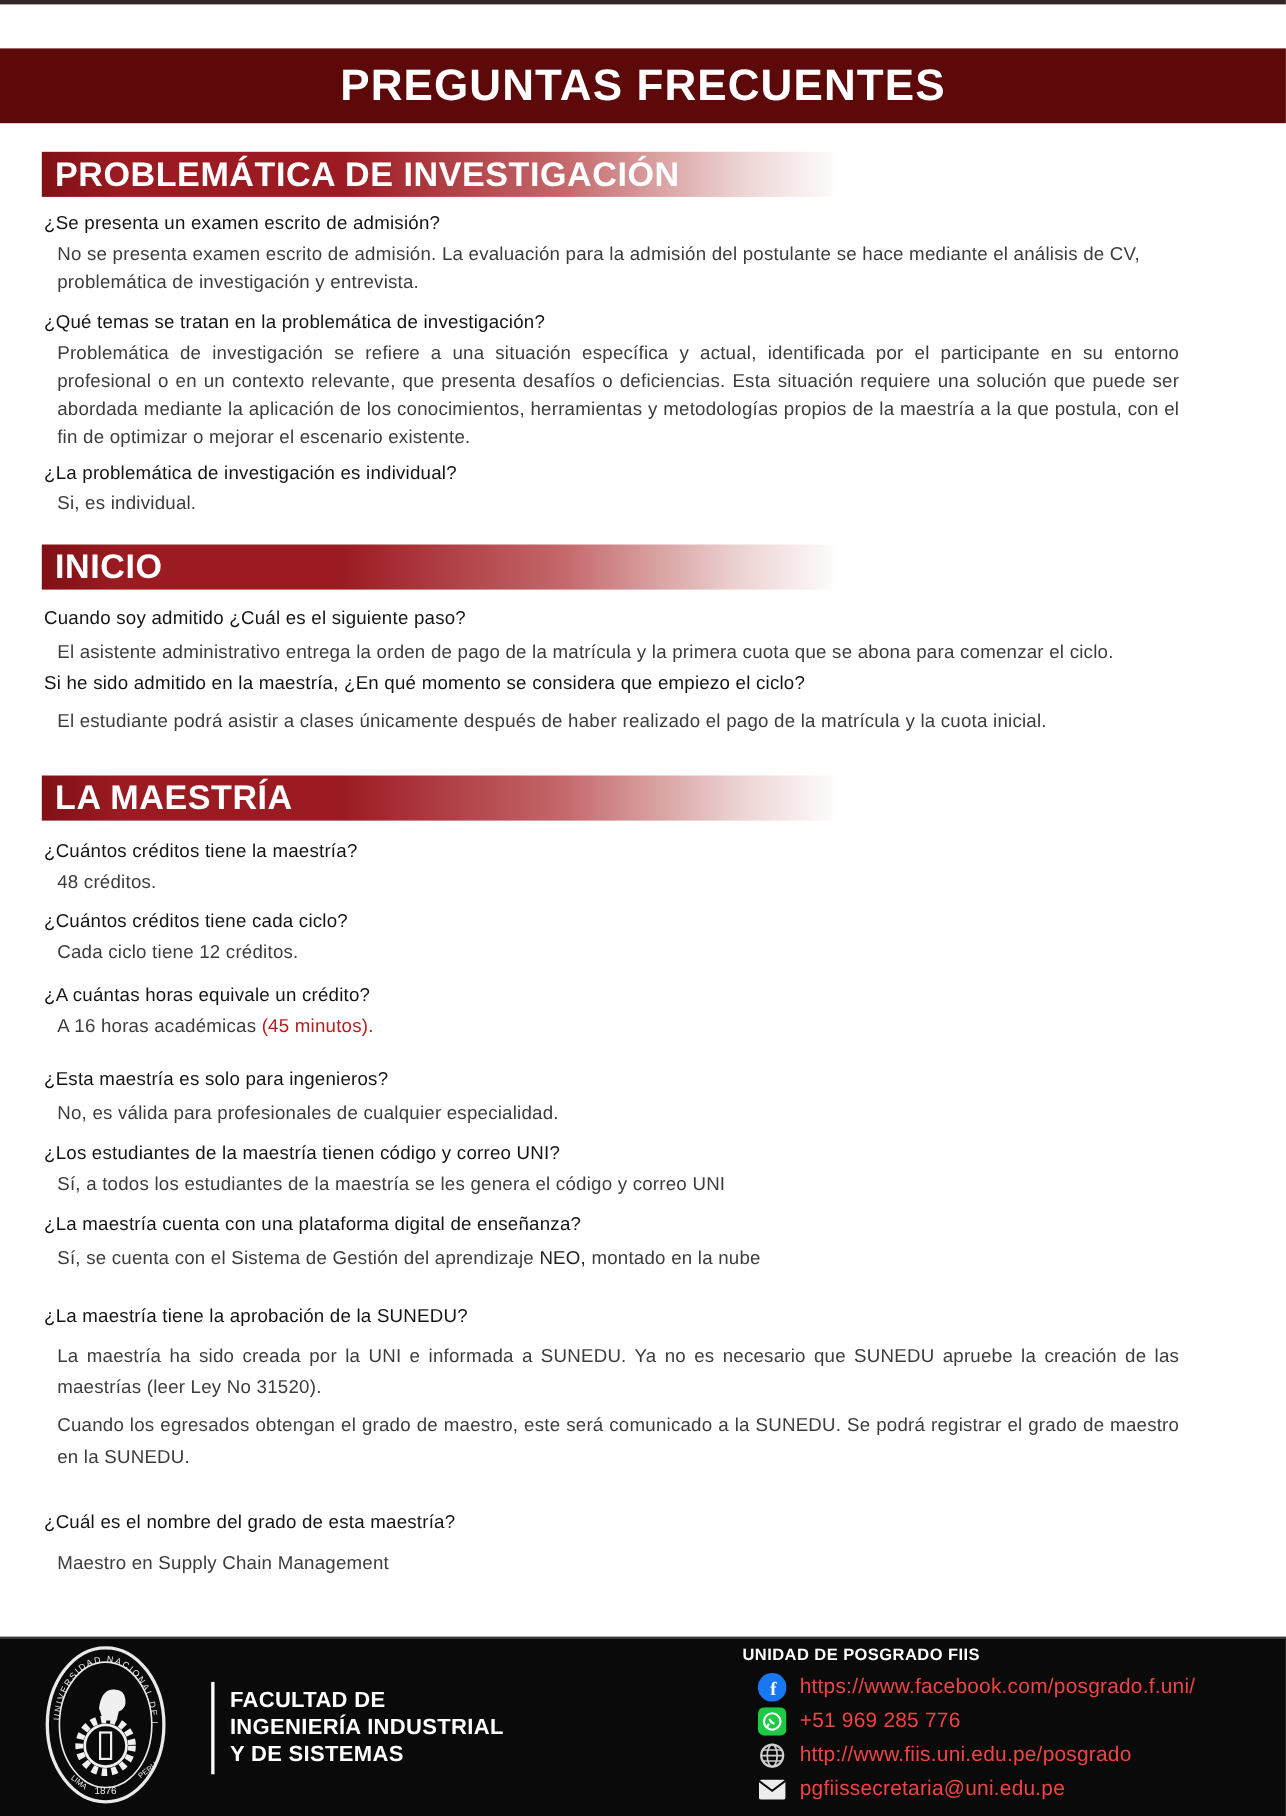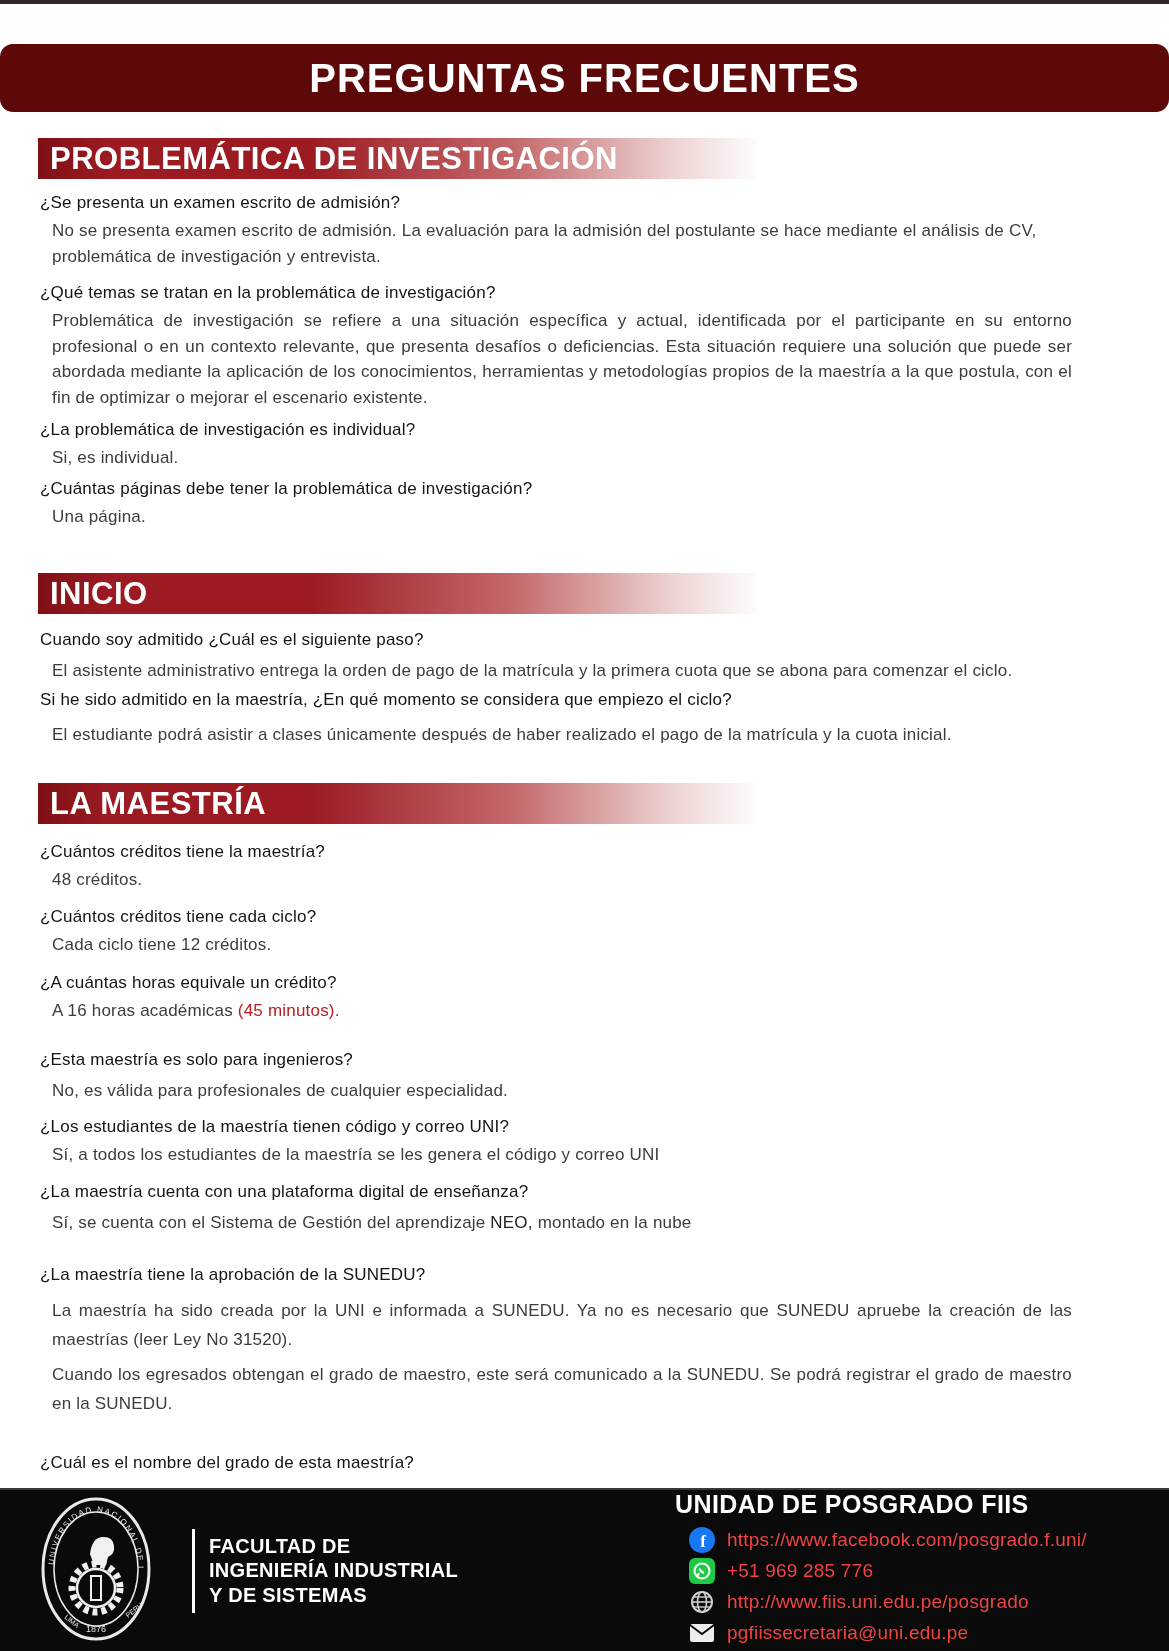--- a/index.html
+++ b/index.html
@@ -2,52 +2,52 @@
 <html lang="es"><head>
 <meta charset="utf-8">
 <style>
   html,body{margin:0;padding:0;background:#ffffff;}
   body{font-family:"Liberation Sans","DejaVu Sans",sans-serif;}
   .page{position:relative;width:1169px;height:1651px;background:#ffffff;margin:0 auto;overflow:hidden;}
 
   .top-line{position:absolute;top:0;left:0;width:100%;height:4px;background:#332626;}
 
   .main-header{position:absolute;top:44px;left:0;width:100%;height:68px;background:#5e0909;
-    display:flex;align-items:center;justify-content:center;border-radius:13px;}
+    display:flex;align-items:center;justify-content:center;}
   .main-header h1{margin:0;color:#ffffff;font-size:40px;font-weight:800;letter-spacing:1px;}
 
   .content{position:absolute;top:112px;left:38px;width:1093px;}
 
   .section-bar{width:719px;height:41px;display:flex;align-items:center;
     background:linear-gradient(90deg,#7f1016 0%,#9c1b22 10%,#9c1b22 38%,#c4686b 66%,#ecd2d1 88%,#fdfbfb 100%);}
   .section-bar h2{margin:0;padding-left:12px;color:#ffffff;font-size:31px;font-weight:800;letter-spacing:0.5px;}
 
   .qa{margin-top:14px;}
   .q{margin:0 0 5px 2px;font-size:17px;font-weight:400;color:#141414;letter-spacing:0.2px;}
   .a{margin:0 0 0 14px;font-size:17px;font-weight:400;color:#3c3c3c;line-height:1.5;max-width:1020px;letter-spacing:0.2px;}
   .a.justify{text-align:justify;}
   .a.loose{line-height:1.7;}
   .accent{color:#b91c1c;}
   .em-bold{font-weight:400;color:#222222;}
 
   .mt10{margin-top:10px;} .mt8{margin-top:8px;} .mt16{margin-top:16px;} .mt18{margin-top:18px;}
   .mt26{margin-top:26px;} .mt30{margin-top:30px;} .mt34{margin-top:34px;} .mt6{margin-top:6px;}
-  .bar-gap1{margin-top:26px;} .bar-gap2{margin-top:44px;} .bar-gap3{margin-top:36px;}
+  .bar-gap1{margin-top:26px;} .bar-gap2{margin-top:24px;} .bar-gap3{margin-top:36px;}
   .q-mb8{margin-bottom:8px;} .q-mb12{margin-bottom:12px;} .q-mb14{margin-bottom:14px;}
   .par2{margin-top:6px;}
 
   
   .footer{position:absolute;left:0;bottom:0;width:100%;height:163px;background:#0a0a0a;
     border-top:2px solid #3a3a3a;display:flex;align-items:center;box-sizing:border-box;padding:0 34px 0 40px;}
   .seal{flex:0 0 auto;margin-right:22px;}
   .uni-name{color:#ffffff;font-weight:800;font-size:21px;line-height:1.22;letter-spacing:0.3px;}
   .footer-divider{width:3px;height:84px;background:#ffffff;margin:0 14px 0 18px;}
   .faculty-name{color:#ffffff;font-weight:800;font-size:20px;line-height:1.22;letter-spacing:0.3px;}
   .contact-block{margin-left:auto;min-width:460px;}
-  .unit-title{color:#ffffff;font-weight:800;font-size:25px;letter-spacing:0.4px;margin:0 0 8px 0;}
+  .unit-title{color:#ffffff;font-weight:800;font-size:15px;letter-spacing:0.4px;margin:0 0 8px 0;}
   .contact-row{display:flex;align-items:center;margin:5px 0 5px 14px;}
   .cicon{flex:0 0 26px;width:26px;height:26px;margin-right:12px;display:flex;align-items:center;justify-content:center;}
   .contact-text{color:#ef4444;font-size:19px;letter-spacing:0.2px;}
 </style>
 </head>
 <body>
 
 <div class="page">
 
   <div class="top-line"></div>
@@ -71,24 +71,20 @@
       <div class="qa">
         <p class="q">¿Qué temas se tratan en la problemática de investigación?</p>
         <p class="a justify">Problemática de investigación se refiere a una situación específica y actual, identificada por el participante en su entorno profesional o en un contexto relevante, que presenta desafíos o deficiencias. Esta situación requiere una solución que puede ser abordada mediante la aplicación de los conocimientos, herramientas y metodologías  propios de la maestría a la que postula, con el fin de optimizar o mejorar el escenario existente.</p>
       </div>
 
       <div class="qa mt10">
         <p class="q">¿La problemática de investigación es individual?</p>
         <p class="a">Si, es individual.</p>
       </div>
 
-      <div class="qa mt8">
-        <p class="q">¿Cuántas páginas debe tener la problemática de investigación?</p>
-        <p class="a">Una página.</p>
-      </div>
     </section>
 
     <section>
       <div class="section-bar bar-gap2">
         <h2>INICIO</h2>
       </div>
 
       <div class="qa mt16">
         <p class="q q-mb8">Cuando soy admitido ¿Cuál es el siguiente paso?</p>
         <p class="a">El asistente administrativo entrega la orden de pago de la matrícula y la primera cuota que se abona para comenzar el ciclo.</p>

